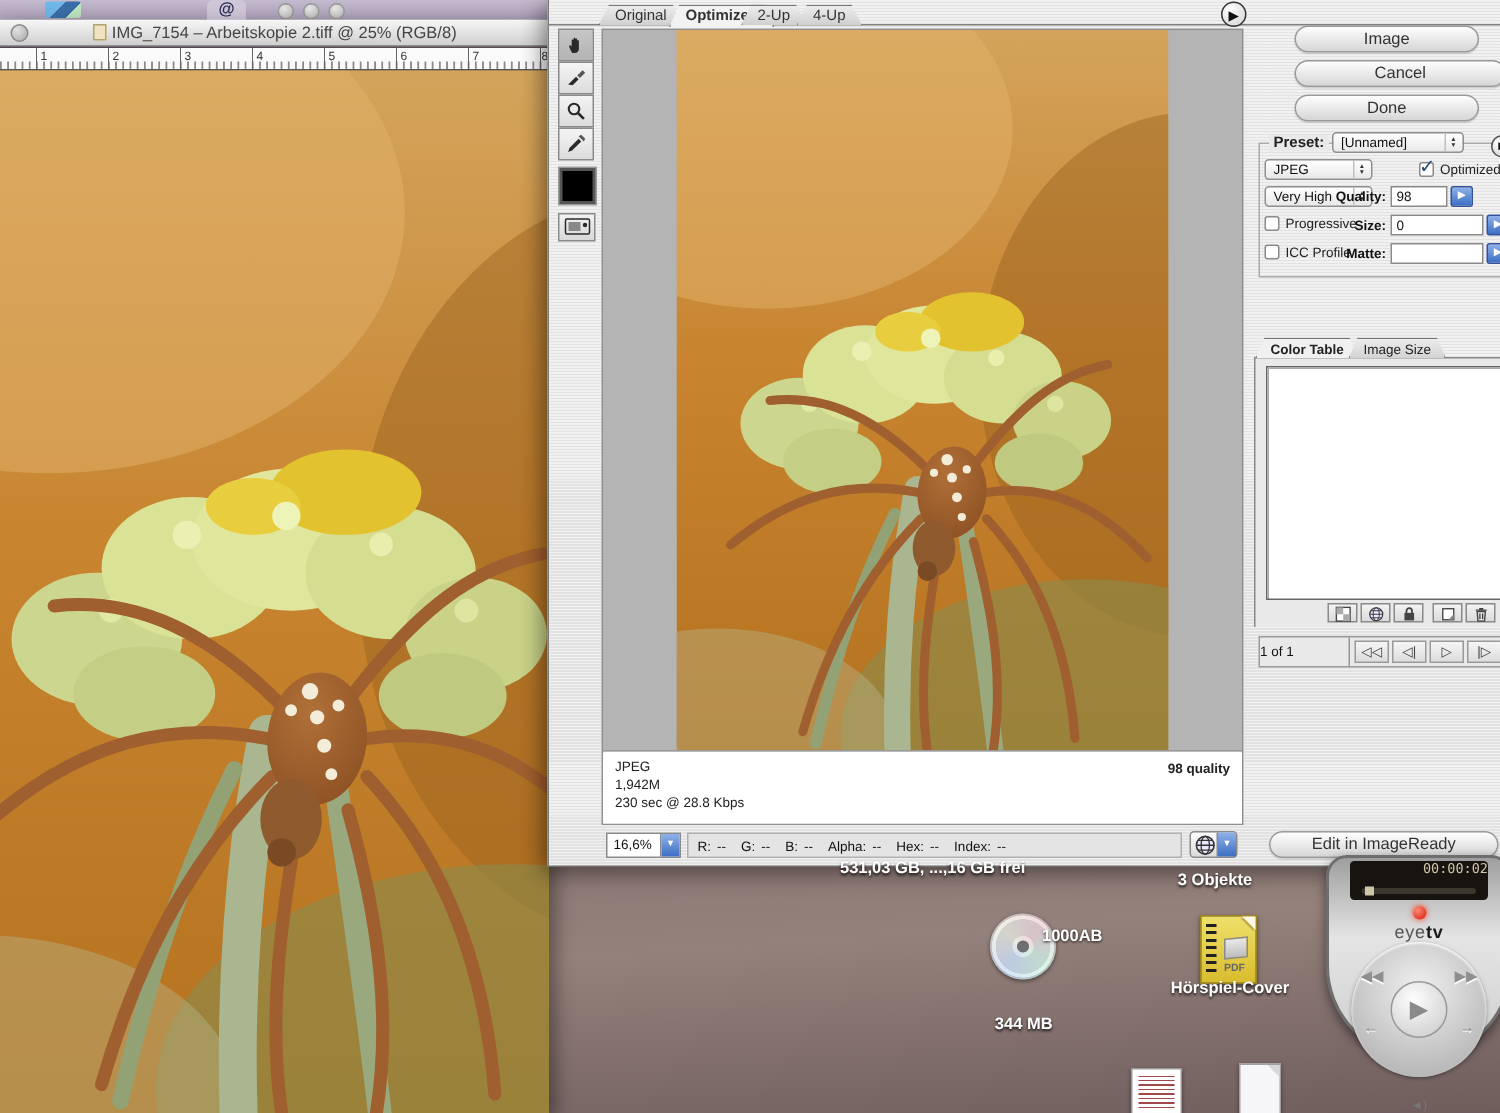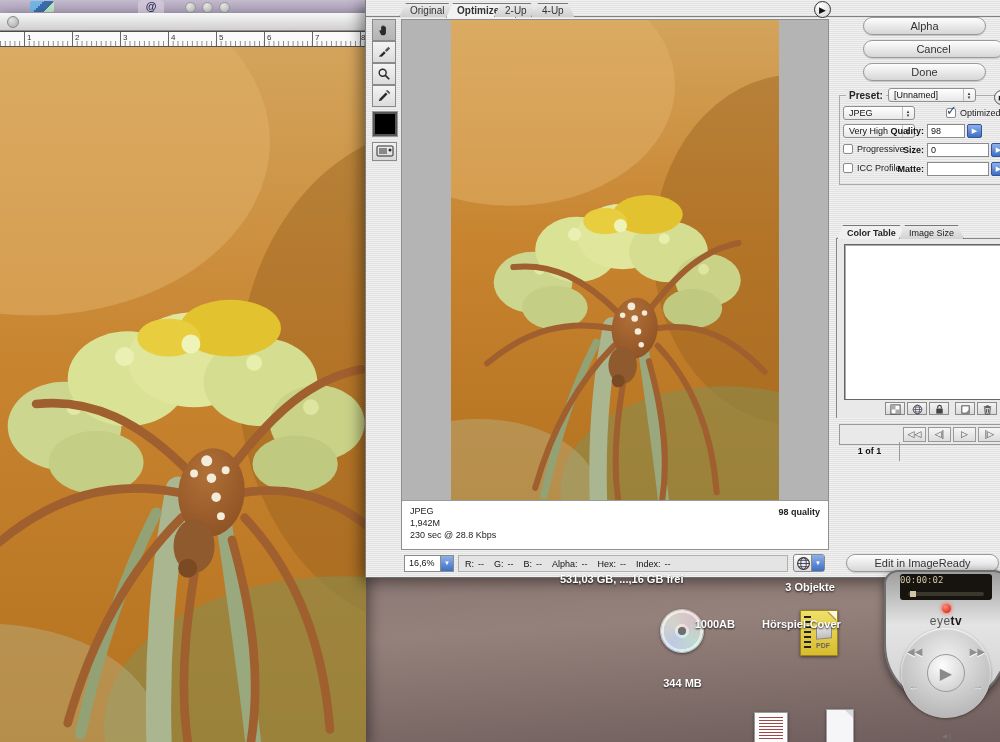--- a/index.html
+++ b/index.html
@@ -83,21 +83,21 @@
   .panel-tab { top:225px; height:14px; font-size:9px; color:#222; line-height:14px; text-align:center;
     background:linear-gradient(#ececec,#d2d2d2); border:1px solid #777; border-bottom:none;
     clip-path:polygon(0 100%,6px 0,calc(100% - 6px) 0,100% 100%); padding:0 9px; }
   .panel-tab.active { font-weight:bold; background:#f0f0f0; }
   .panel-body { left:470px; top:238px; width:175px; height:180px; border-top:1px solid #888; border-left:1px solid #888; background:#e9e9e9; }
   .ct-box { left:478px; top:244px; width:158px; height:156px; background:#fff; border:1px solid #666; box-shadow:inset 1px 1px 0 #aaa; }
   .ct-icon-btn { top:402px; width:20px; height:13px; background:linear-gradient(#f4f4f4,#dadada); border:1px solid #8a8a8a; }
   .ct-icon-btn svg { display:block; margin:1px auto 0; }
 
   .pager { left:473px; top:424px; width:200px; height:21px; background:#e9e9e9; border:1px solid #999; }
-  .pager-label { position:absolute; left:0; top:0; width:60px; height:19px; font-size:9px; font-weight:bold; color:#111; text-align:center; line-height:19px; border-right:1px solid #999;margin-top:17px; }
+  .pager-label { position:absolute; left:0; top:0; width:60px; height:19px; font-size:9px; font-weight:normal; color:#111; text-align:left; line-height:19px; border-right:1px solid #999; }
   .pager-btn { position:absolute; top:2px; width:23px; height:15px; background:linear-gradient(#f6f6f6,#dcdcdc); border:1px solid #999; font-size:9px; color:#444; text-align:center; line-height:13px; }
 
   
   .fndr-text { color:#fff; font-size:11px; font-weight:bold; text-shadow:0 1px 2px rgba(0,0,0,.85); white-space:nowrap; }
   .cd { left:660px; top:609px; width:44px; height:44px; border-radius:50%;
     background:radial-gradient(circle,#9a9aa0 0 12%,#e8eaee 13% 22%,#c9ced6 23% 58%,#eef1f4 59% 66%,#b9bec6 67% 100%);
     box-shadow:0 1px 3px rgba(0,0,0,.5); }
   .cd::after { content:""; position:absolute; left:18px; top:18px; width:8px; height:8px; border-radius:50%; background:#6d6d72; }
   .cd-sheen { position:absolute; inset:0; border-radius:50%;
     background:conic-gradient(from 40deg,rgba(255,160,160,.25),rgba(160,255,190,.22),rgba(160,190,255,.25),rgba(255,230,160,.2),rgba(255,160,160,.25)); }
@@ -105,21 +105,21 @@
   .pdf-fold { position:absolute; right:0; top:0; width:0; height:0; border-left:9px solid transparent; border-top:9px solid #fdf8e2; filter:drop-shadow(-1px 1px 0 #b8a040); }
   .pdf-bars { position:absolute; left:3px; top:5px; width:7px; height:34px;
     background:repeating-linear-gradient(180deg,#222 0 2px,transparent 2px 5px); }
   .pdf-cube { position:absolute; left:15px; top:14px; width:16px; height:14px; border:1px solid #8a8a8a; background:linear-gradient(#e8e8e8,#bdbdbd); transform:skewY(-6deg); }
   .pdf-badge { position:absolute; left:15px; top:31px; font-size:7px; font-weight:bold; color:#666; }
 
   
   .remote { left:884px; top:570px; width:124px; height:136px; border-radius:14px 14px 62px 62px;
     background:linear-gradient(#9e9e9e,#e4e4e4 40%,#cfcfcf); border:2px solid #6e6e6e; box-shadow:0 3px 8px rgba(0,0,0,.5); }
   .remote-display { position:absolute; left:14px; top:2px; width:92px; height:26px; background:#17140f; border-radius:3px; overflow:hidden; }
-  .remote-display .digits { position:absolute; left:0; right:0; top:1px; text-align:left; color:#cfc6a8; font-size:9px; font-family:"DejaVu Sans Mono",monospace; }
+  .remote-display .digits { position:absolute; left:0; right:0; top:1px; text-align:right; color:#cfc6a8; font-size:9px; font-family:"DejaVu Sans Mono",monospace; }
   .remote-display .bar { position:absolute; left:8px; right:8px; bottom:4px; height:4px; background:#3a372d; border-radius:2px; }
   .remote-display .bar::before { content:""; position:absolute; left:2px; top:-1px; width:6px; height:6px; background:#cfc6a8; }
   .remote-led { position:absolute; left:56px; top:32px; width:9px; height:9px; border-radius:50%;
     background:radial-gradient(circle at 35% 30%,#ff8a7a,#d41800); box-shadow:0 0 4px #ff3a20; }
   .remote-brand { position:absolute; left:0; right:0; top:42px; text-align:center; font-size:12px; color:#555; letter-spacing:.5px; }
   .remote-brand b { color:#1a1a1a; }
   .remote-pad { position:absolute; left:15px; top:56px; width:90px; height:90px; border-radius:50%;
     background:radial-gradient(circle at 50% 35%,#f0f0f0,#bdbdbd 70%,#a8a8a8); box-shadow:inset 0 1px 2px #fff,0 1px 3px rgba(0,0,0,.35); }
   .remote-center { position:absolute; left:26px; top:26px; width:38px; height:38px; border-radius:50%;
     background:radial-gradient(circle at 40% 30%,#fdfdfd,#c8c8c8); border:1px solid #9a9a9a; color:#8a8a8a; font-size:16px; text-align:center; line-height:38px; }
@@ -243,20 +243,21 @@
     <div class="abs strip-icon"></div>
     <div class="abs strip-at">@</div>
     <div class="abs strip-dot" style="left:185px"></div>
     <div class="abs strip-dot" style="left:202px"></div>
     <div class="abs strip-dot" style="left:219px"></div>
   </div>
 
   <div class="abs ps-window">
     <div class="abs ps-titlebar">
       <div class="abs ps-close"></div>
+      <div class="abs ps-title"><span class="ps-title-icon"></span><span>IMG_7154 – Arbeitskopie 2.tiff @ 25% (RGB/8)</span></div>
     </div>
     <div class="abs ps-ruler">
       <span class="ruler-num" style="left:27px">1</span>
       <span class="ruler-num" style="left:75px">2</span>
       <span class="ruler-num" style="left:123px">3</span>
       <span class="ruler-num" style="left:171px">4</span>
       <span class="ruler-num" style="left:219px">5</span>
       <span class="ruler-num" style="left:267px">6</span>
       <span class="ruler-num" style="left:315px">7</span>
       <span class="ruler-num" style="left:361px">8</span>
@@ -338,21 +339,21 @@
       <b>Index:</b>
         <span class="readout-val">--</span>
     </div>
     <div class="abs preview-browser-btn">
       <svg width="15" height="15">
           <use href="#i-globe"></use>
         </svg>
       <span class="blue-arrow" style="height:16px;line-height:16px">▼</span>
     </div>
 
-    <div class="abs aqua-btn" style="left:497px;top:17px;width:123px">Alpha</div>
+    <div class="abs aqua-btn" style="left:497px;top:17px;width:123px">Image</div>
     <div class="abs aqua-btn" style="left:497px;top:40px;width:141px">Cancel</div>
     <div class="abs aqua-btn" style="left:497px;top:63px;width:123px">Done</div>
 
     <div class="abs grp">
       <span class="grp-label">Preset:</span>
     </div>
     <div class="abs combo" style="left:522px;top:88px;width:88px;height:14px">
       <span>[Unnamed]</span><span class="ud">▴<br>▾</span>
     </div>
     <div class="abs round-mini"><span>▶</span></div>
@@ -434,21 +435,21 @@
     </div>
   <div class="abs fndr-text" style="left:630px;top:618px;width:105px;text-align:right">1000AB</div>
   <div class="abs fndr-text" style="left:630px;top:677px;width:105px;text-align:center">344 MB</div>
 
   <div class="abs pdf-icon">
     <div class="pdf-fold"></div>
     <div class="pdf-bars"></div>
     <div class="pdf-cube"></div>
     <div class="pdf-badge">PDF</div>
   </div>
-  <div class="abs fndr-text" style="left:762px;top:618px;width:116px;text-align:left">Hörspiel-Cover</div>
+  <div class="abs fndr-text" style="left:762px;top:653px;width:116px;text-align:center">Hörspiel-Cover</div>
 
   <div class="abs remote">
     <div class="remote-display">
       <div class="digits">00:00:02</div>
       <div class="bar"></div>
     </div>
     <div class="remote-led"></div>
     <div class="remote-brand"><span>eye</span><b>tv</b></div>
     <div class="remote-pad">
       <span class="pad-glyph" style="left:6px;top:18px">◀◀</span>

